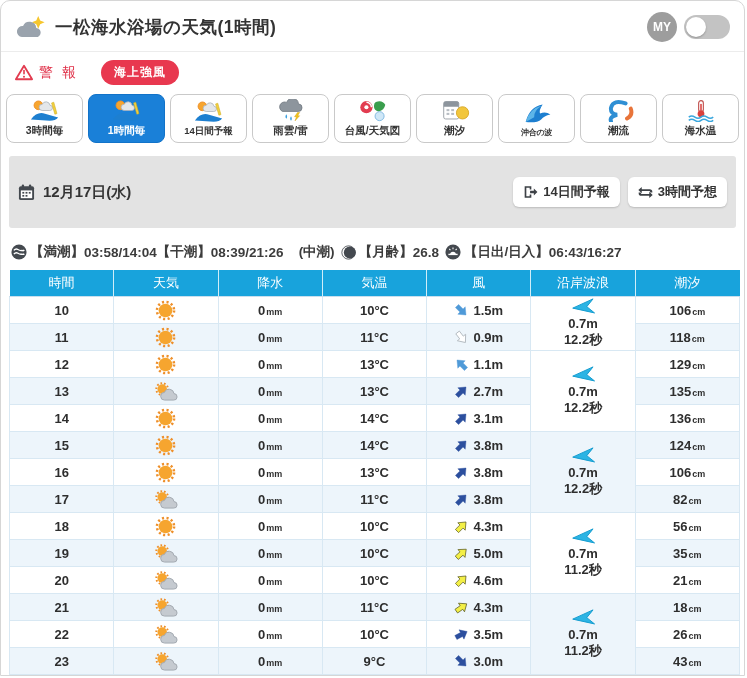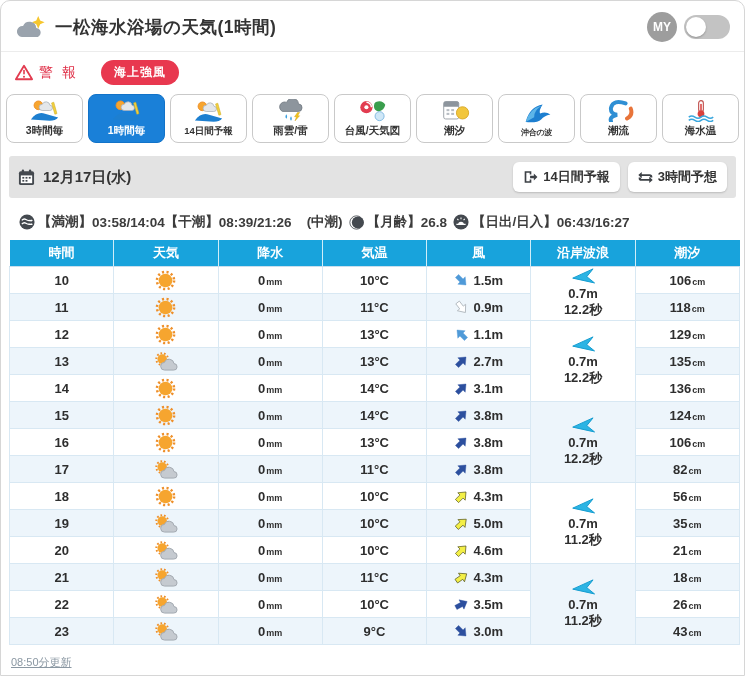--- a/index.html
+++ b/index.html
@@ -25,35 +25,35 @@
   .tab{flex:1;min-width:0;border:1px solid #c9c9c9;border-radius:8px;background:#fff;cursor:pointer;
     display:flex;flex-direction:column;align-items:center;justify-content:flex-end;padding:4px 0 4px;}
   .tab svg{height:23px;display:block;}
   .tab-label{font-size:10.5px;font-weight:bold;color:#333;white-space:nowrap;margin-top:2px;}
   .tab.active{background:#1a80d8;border-color:#1273c9;}
   .tab.active .tab-label{color:#fff;}
   .tabs .tab:nth-child(7) .tab-label{font-size:8px;letter-spacing:-.3px;}
   .tabs .tab:nth-child(3) .tab-label{font-size:9.5px;}
   
   .datebar{margin:4px 8px 8px;background:#e3e3e3;border-radius:3px;display:flex;align-items:center;
-    padding:6px 9px;gap:8px;}
+    padding:21px 9px;gap:8px;}
   .date-label{font-size:15px;font-weight:bold;color:#333;flex:1;}
   .db-btns{display:flex;gap:8px;}
   .db-btn{display:flex;align-items:center;gap:5px;background:#fff;border:0;border-radius:6px;
     padding:6px 10px;font-size:13px;font-weight:bold;color:#333;cursor:pointer;
     box-shadow:0 1px 2px rgba(0,0,0,.18);font-family:inherit;}
   
-  .tideinfo{display:flex;align-items:center;padding:7px 18px 9px;font-size:13.5px;font-weight:bold;
+  .tideinfo{display:flex;align-items:center;padding:7px 10px 9px;font-size:13.5px;font-weight:bold;
     color:#3c3c3c;white-space:nowrap;}
   .tideinfo svg{margin:0 3px 0 6px;flex:0 0 auto;}
   .tideinfo svg:first-child{margin-left:0;}
   .ti-gap{margin-left:15px;}
   
   table.forecast{width:731px;margin:0 8px;border-collapse:collapse;table-layout:fixed;}
-  .forecast th{background:#18a3dc;color:#fff;font-size:13px;font-weight:bold;height:24px;
+  .forecast th{background:#18a3dc;color:#fff;font-size:13px;font-weight:normal;height:24px;
     border-right:1px solid rgba(255,255,255,.8);border-bottom:1px solid #c9dfee;}
   .forecast th:last-child{border-right:1px solid #18a3dc;}
   .forecast td{height:26px;text-align:center;vertical-align:middle;font-size:13px;font-weight:bold;
     color:#2e2e2e;background:#fff;border:1px solid #d8e8f3;padding:0;}
   .forecast tr.alt td{background:#edf5fb;}
   .unit{font-size:9px;margin-left:1px;}
   .wind-cell .wrap{display:flex;justify-content:center;gap:4px;}
   .wind-cell svg{flex:0 0 auto;}
   .wind-calm path{fill:#ffffff;stroke:#b3bac0;stroke-width:1.2;}
   .wind-light path{fill:#4f9ad8;stroke:#4f9ad8;stroke-width:.5;}

